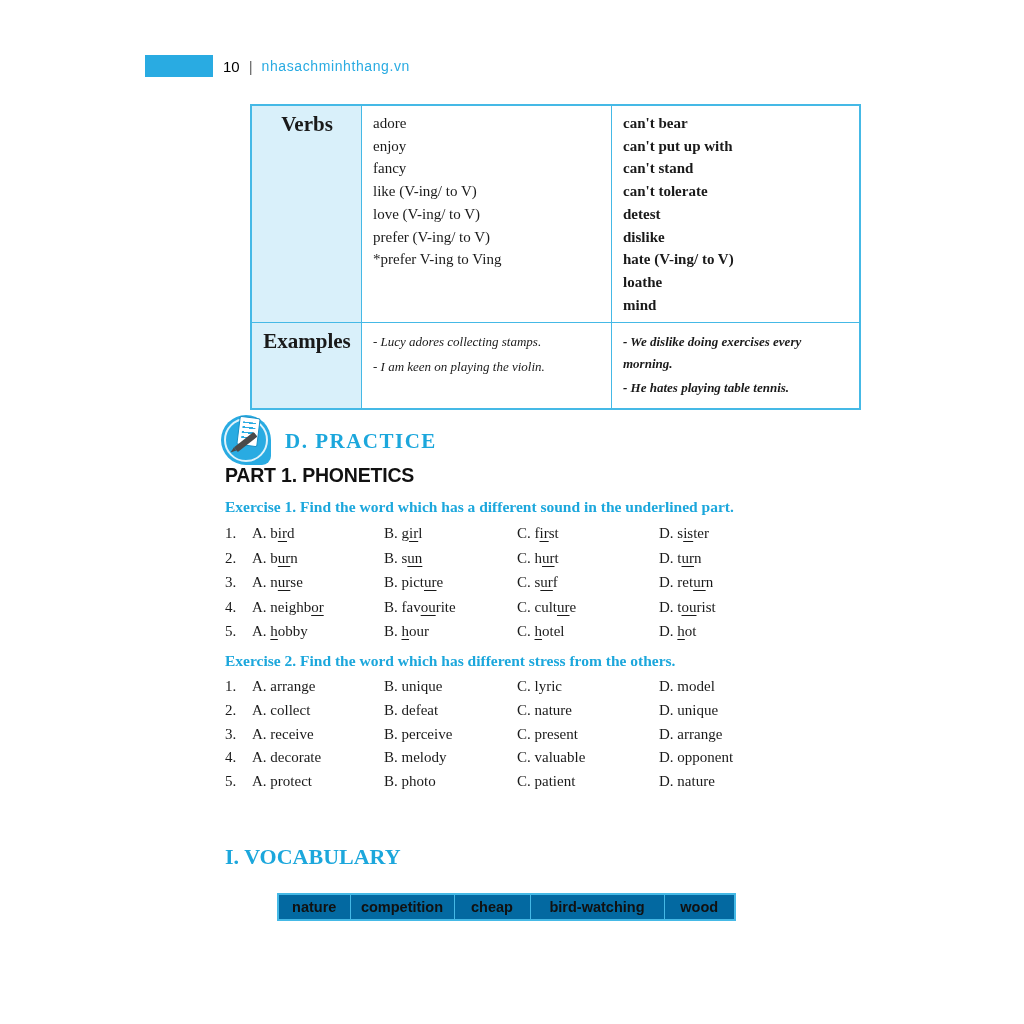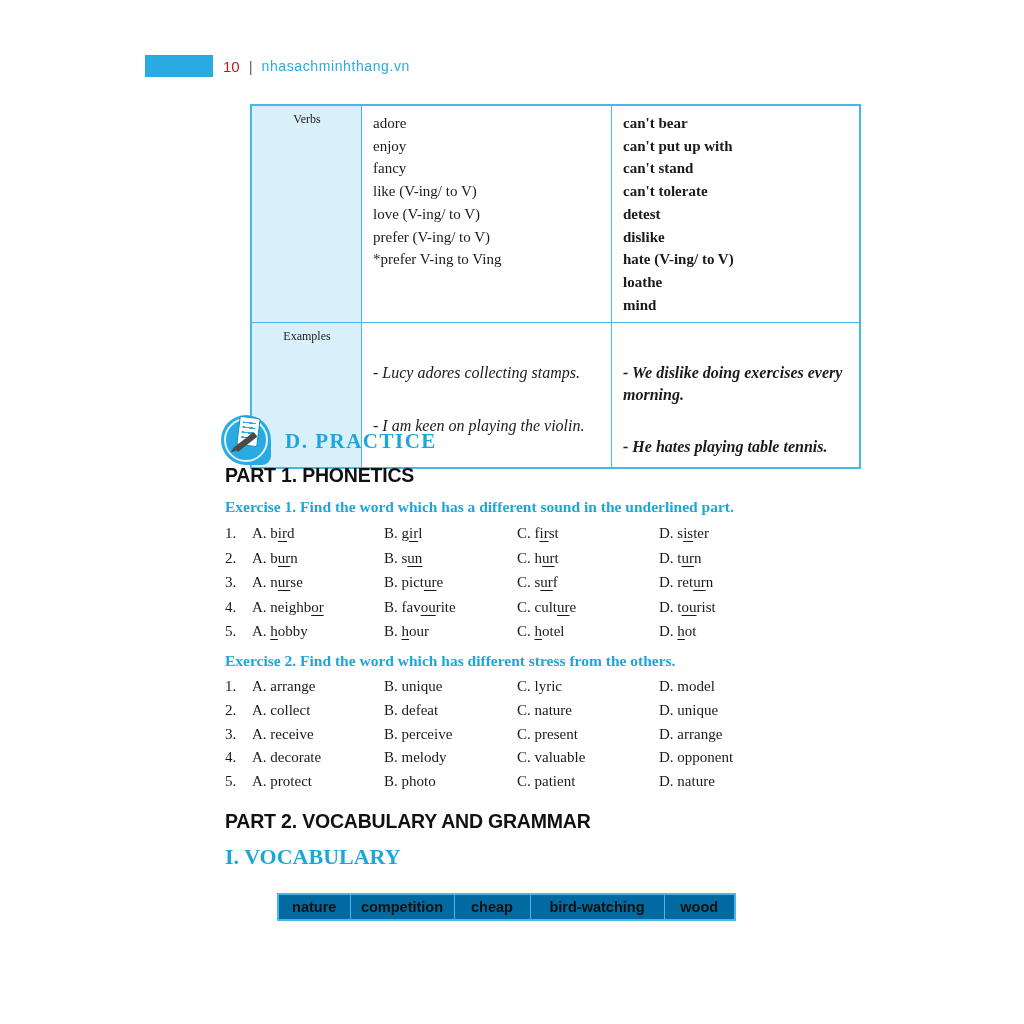--- a/index.html
+++ b/index.html
@@ -3,33 +3,33 @@
 <meta charset="utf-8">
 <style>
   html,body{margin:0;padding:0;}
   body{width:1024px;height:1024px;background:#ffffff;position:relative;
        font-family:"Liberation Serif", serif;color:#1a1a1a;overflow:hidden;}
   .page{position:absolute;inset:0;}
 
   
   .hdr{position:absolute;left:145px;top:54px;height:24px;display:flex;align-items:center;}
   .hdr-bar{width:68px;height:22px;background:#29ABE2;margin-right:10px;}
-  .hdr-num{font-family:"Liberation Sans",sans-serif;font-size:15px;color:#b91c1c;}
+  .hdr-num{font-family:"Liberation Sans",sans-serif;font-size:15px;color:#000000;}
   .hdr-sep{font-family:"Liberation Sans",sans-serif;font-size:15px;color:#666;margin:0 9px;}
   .hdr-site{font-family:"Liberation Sans",sans-serif;font-size:14px;color:#29ABE2;letter-spacing:.6px;}
 
   
   .gtable{position:absolute;left:250px;top:104px;border-collapse:collapse;table-layout:fixed;}
   .gtable td{border:1px solid #45B9E6;vertical-align:top;padding:6px 10px 6px 11px;font-size:15px;}
   .gtable{border:2px solid #45B9E6;}
-  .gtable .hcell{background:#D9F0FA;font-weight:normal;text-align:center;font-size:12px;}
+  .gtable .hcell{background:#D9F0FA;font-weight:bold;text-align:center;font-size:21px;}
   .c1{width:88px;} .c2{width:228px;} .c3{width:226px;font-weight:bold;}
   .tline{line-height:22.7px;white-space:nowrap;}
   .excell{padding-top:8px !important;}
-  .exline{font-style:italic;font-size:16px;line-height:21.5px;margin-bottom:3px;margin-top:31px;}
+  .exline{font-style:italic;font-size:13px;line-height:21.5px;margin-bottom:3px;}
 
   
   .practice-icon{position:absolute;left:221px;top:413px;width:56px;height:56px;}
   .icon-bubble{position:absolute;left:0;top:2px;width:50px;height:50px;background:#29ABE2;
                border-radius:50% 50% 18% 50%;}
   .icon-bubble::before{content:'';position:absolute;inset:3px;border:2px solid rgba(255,255,255,.85);border-radius:50%;}
   .icon-doc{position:absolute;left:17px;top:4px;width:19px;height:27px;background:#fff;
             transform:rotate(7deg);border:1px solid #158FC6;border-radius:2px;}
   .icon-doc::before{content:'';position:absolute;left:3px;right:3px;top:4px;height:17px;
             background:repeating-linear-gradient(to bottom,#29ABE2 0 1.5px,transparent 1.5px 5px);}
@@ -191,21 +191,20 @@
       </div>
       <div class="item-row">
         <span class="num">5.</span>
         <span class="opt">A. protect</span>
         <span class="opt">B. photo</span>
         <span class="opt">C. patient</span>
         <span class="opt">D. nature</span>
       </div>
     </div>
 
-  <div class="part-title" style="top:810px;">PART 2. VOCABULARY AND GRAMMAR</div>
   <div class="cyan-head" style="top:844px;font-size:22px;">I. VOCABULARY</div>
 
   <table class="wtable">
     <colgroup>
         <col style="width:72px">
         <col style="width:104px">
         <col style="width:76px">
         <col style="width:134px">
         <col style="width:71px">
       </colgroup>

